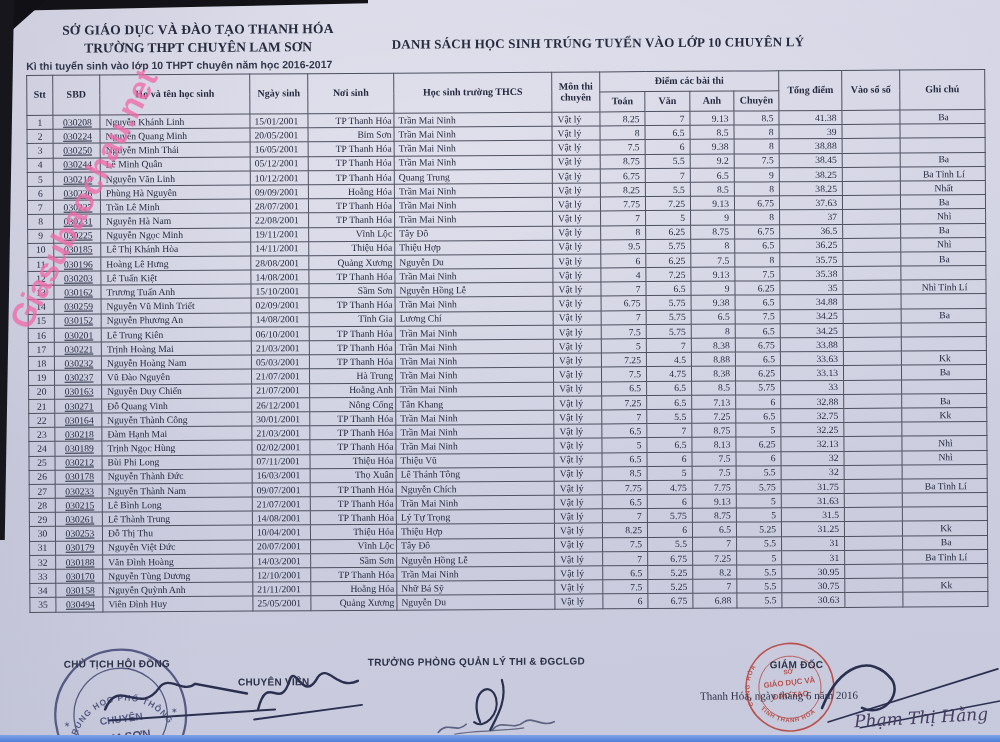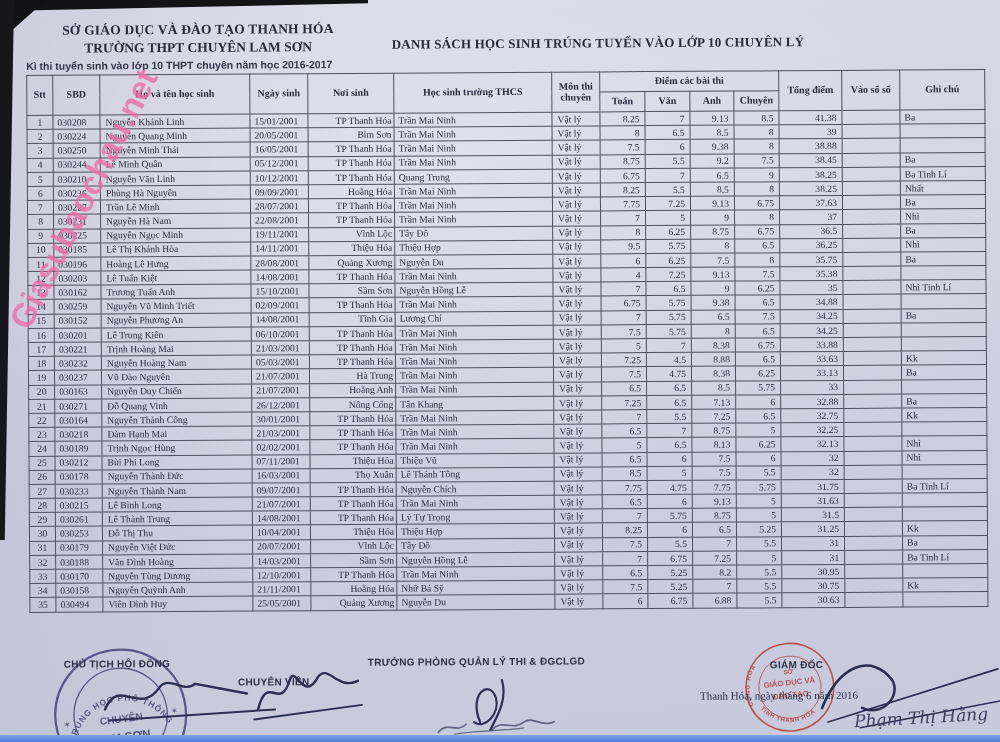--- a/index.html
+++ b/index.html
@@ -23,29 +23,29 @@
     font-family:"Liberation Sans", sans-serif;font-size:10.5px;font-weight:bold;color:#31364a;}
 
   
   table.roster{position:absolute;left:28px;top:72px;width:958px;border-collapse:collapse;
     table-layout:fixed;font-size:9.6px;color:#252a3e;}
   table.roster th, table.roster td{border:1px solid #4e5160;overflow:hidden;white-space:nowrap;}
   table.roster thead th{font-weight:bold;font-size:10px;text-align:center;padding:1px 1px;
     height:17px;line-height:1.05;white-space:normal;}
   table.roster tbody td{height:13.2px;padding:0 2px;line-height:1;}
   .c-stt{text-align:center;}
-  .c-sbd{text-align:left;padding-left:4px !important;}
+  .c-sbd{text-align:center;padding-left:4px !important;text-decoration:underline;}
   .c-name{text-align:left;padding-left:5px !important;}
   .c-dob{text-align:left;padding-left:4px !important;margin-top:16px;}
   .c-pob{text-align:right;padding-left:4px !important;margin-left:44px;}
   .c-school{text-align:left;padding-left:4px !important;}
   .c-subject{text-align:left;padding-left:5px !important;}
   .c-math,.c-literature,.c-english,.c-specialized,.c-total{text-align:right;padding-right:5px !important;}
   .c-book_no{text-align:center;}
-  .c-note{text-align:left;padding-left:4px !important;}
+  .c-note{text-align:center;padding-left:4px !important;}
 
   
   .sig-label{position:absolute;font-family:"Liberation Sans", sans-serif;font-weight:bold;
     font-size:10px;color:#2e3248;letter-spacing:.3px;z-index:6;}
   .lbl-chairman{left:62px;top:656px;}
   .lbl-specialist{left:236px;top:658px;margin-top:17px;}
   .lbl-head{left:366px;top:656px;}
   .lbl-director{left:768px;top:661px;}
   .date-line{position:absolute;left:698px;top:643px;font-size:11px;color:#2e3248;z-index:6;margin-top:48px;}
   .director-name{position:absolute;left:852px;top:710px;font-size:17px;z-index:7;

